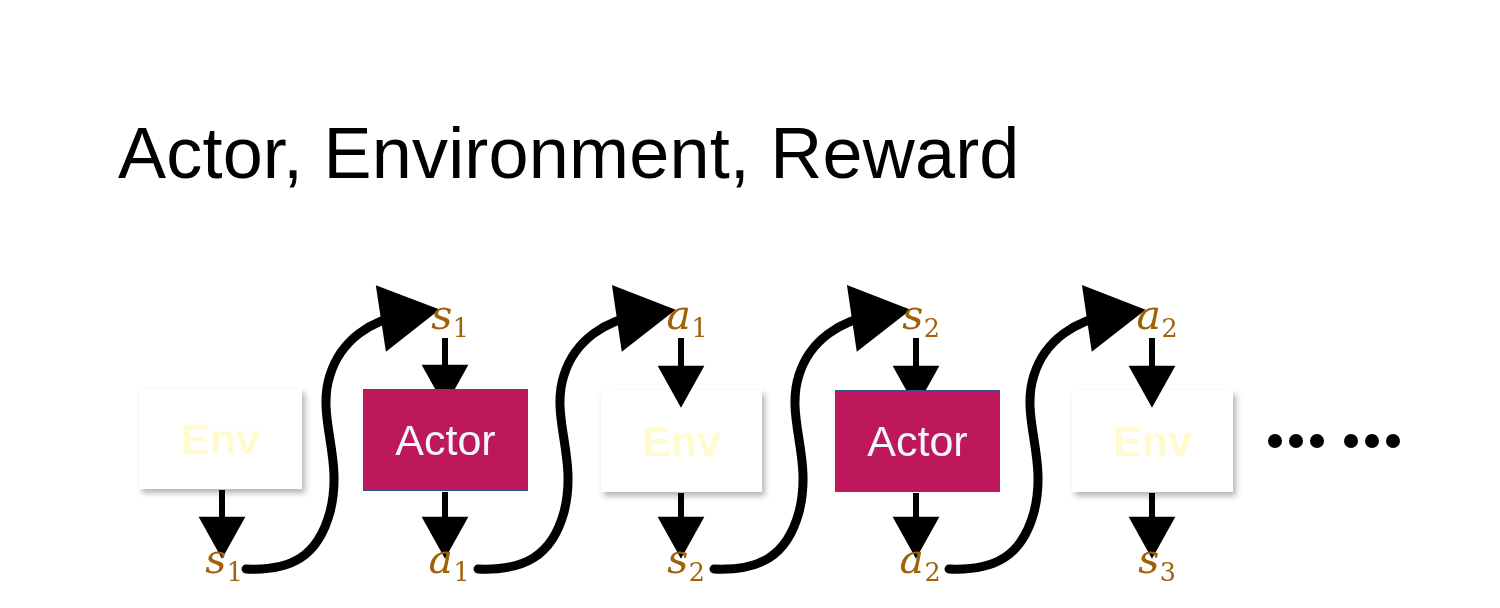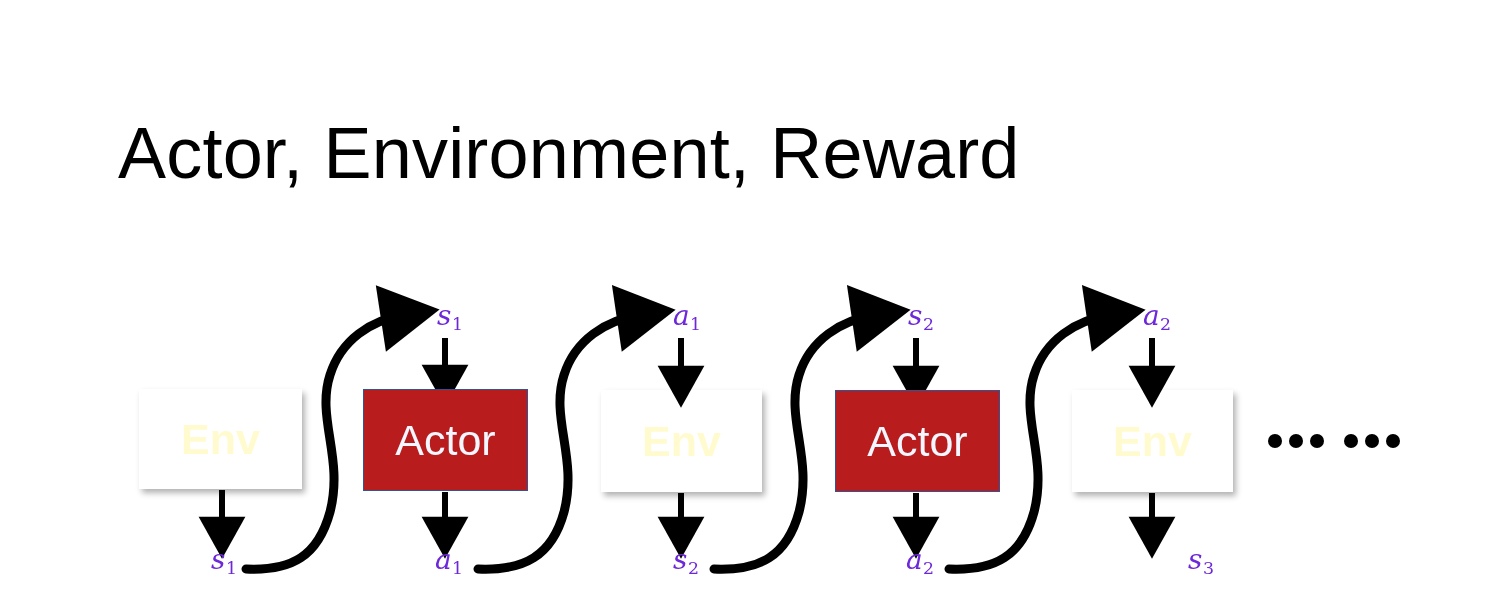--- a/index.html
+++ b/index.html
@@ -54,33 +54,33 @@
     white-space: nowrap;
   }
   .block.env {
     background: linear-gradient(180deg, #FDC githubFF 0%, #FFC629 0%, #FAC213 46%, #ECAF06 100%);
     color: #FFFBCF;
     box-shadow: 3px 4px 6px rgba(0,0,0,0.30);
     border: none;
     font-weight: bold;
   }
   .block.actor {
-    background: #b91c1c;
+    background: #be185d;
     color: #F2F7FF;
     border: 1.5px solid #2F5597;
   }
 
   
   .mlabel {
     position: absolute;
     font-family: "DejaVu Serif", serif;
     font-style: italic;
-    font-size: 28px;
+    font-size: 41px;
     line-height: 1;
-    color: #6d28d9;
+    color: #a16207;
     white-space: nowrap;
     transform: translate(-50%, -50%);
     text-align: center;
   }
   .mlabel sub {
     font-size: 0.62em;
     font-style: normal;
     vertical-align: -0.30em;
     margin-left: 0.5px;
   }
@@ -183,21 +183,21 @@
   </div>
   <div class="mlabel" style="left:449px; top:562px;">
     <span>a</span><sub>1</sub>
   </div>
   <div class="mlabel" style="left:686px; top:562px;">
     <span>s</span><sub>2</sub>
   </div>
   <div class="mlabel" style="left:920px; top:562px;">
     <span>a</span><sub>2</sub>
   </div>
-  <div class="mlabel" style="left:1157px; top:562px;margin-left:44px;">
+  <div class="mlabel" style="left:1157px; top:562px;">
     <span>s</span><sub>3</sub>
   </div>
 
   <div id="ellipsis">
     <span class="dot"></span>
     <span class="dot"></span>
     <span class="dot"></span>
     <span class="gap"></span>
     <span class="dot"></span>
     <span class="dot"></span>

